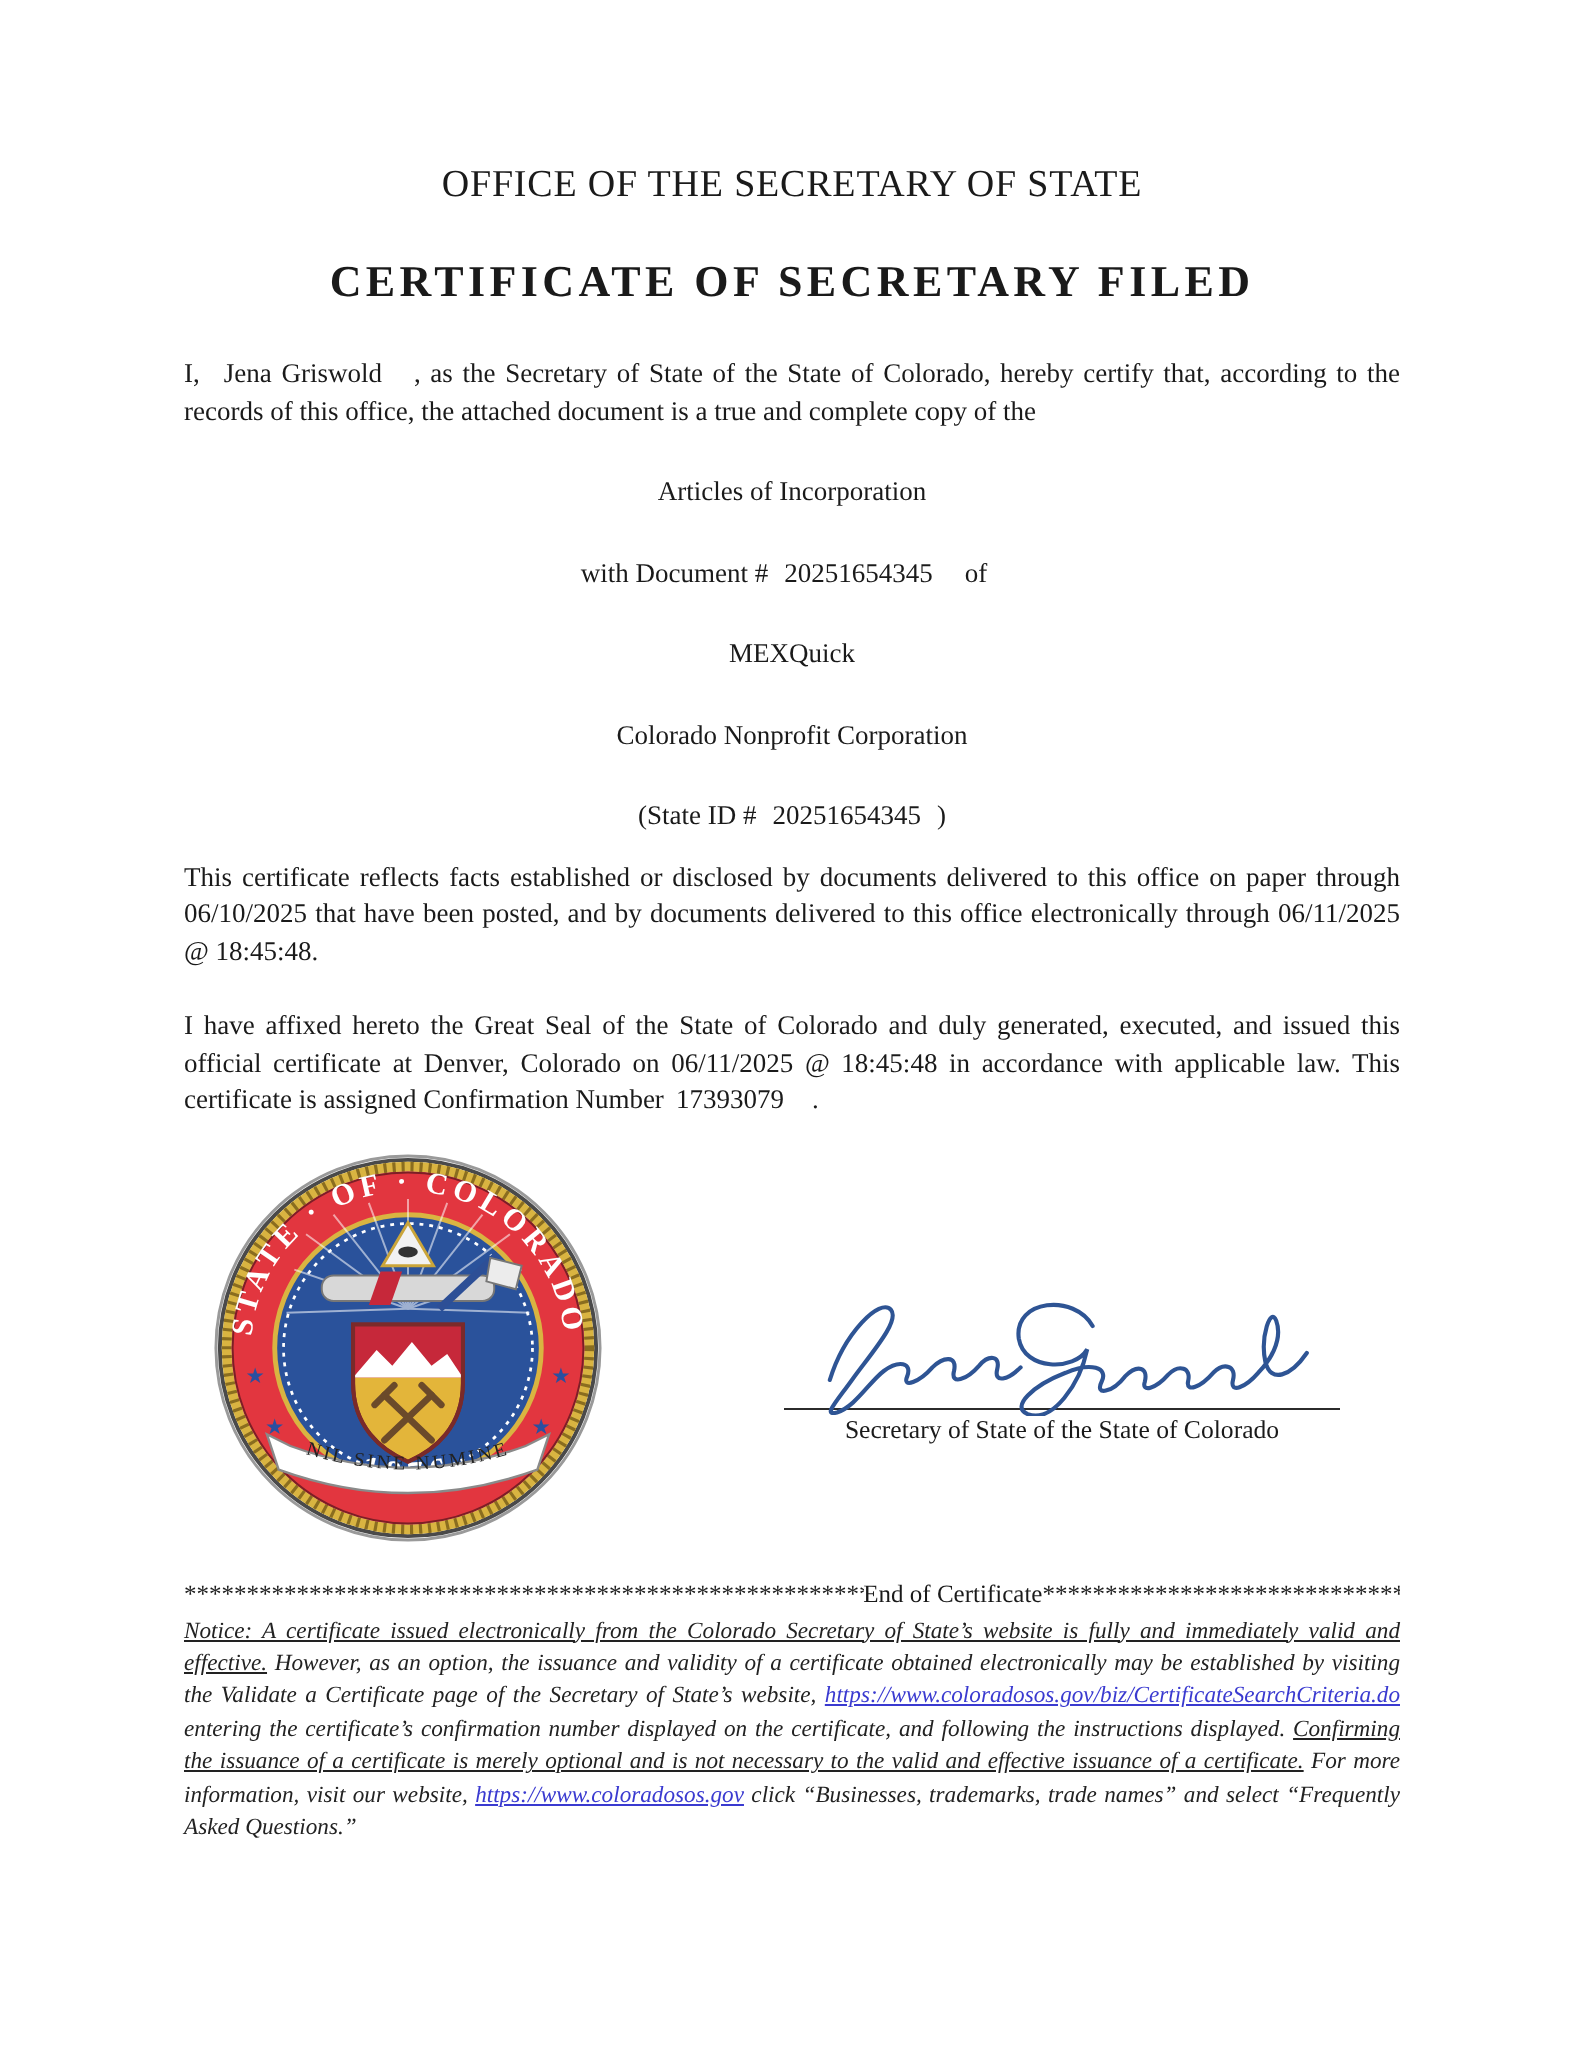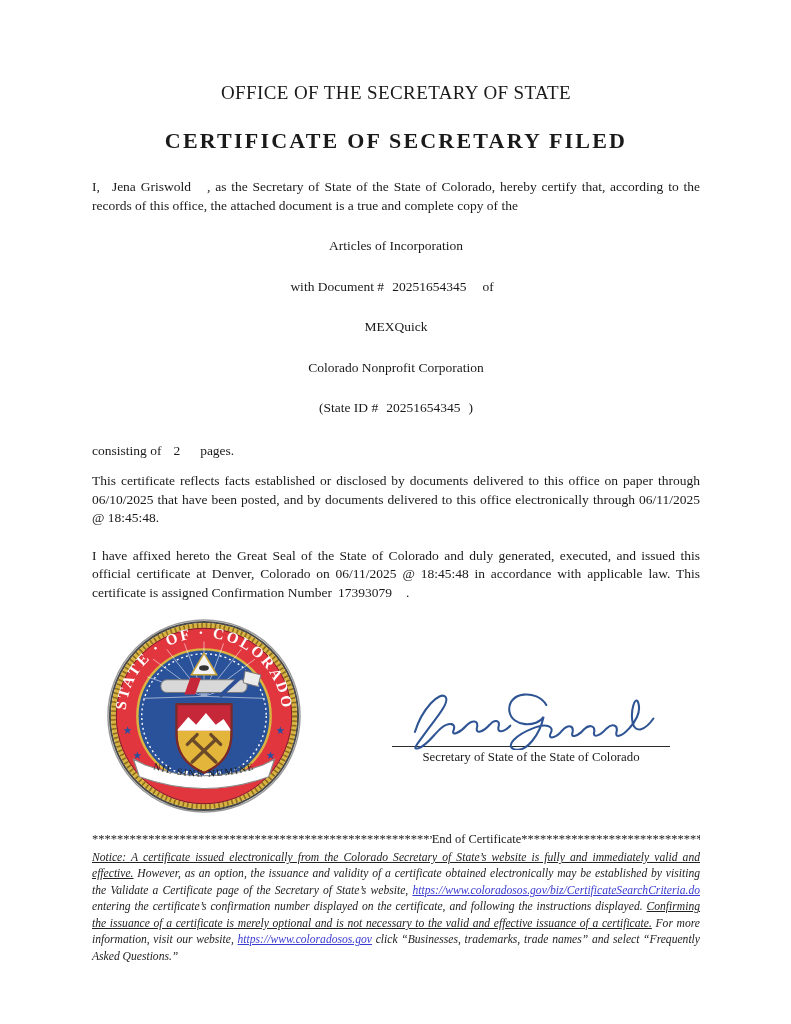--- a/index.html
+++ b/index.html
@@ -75,21 +75,20 @@
     <div class="line center mid">Articles of Incorporation</div>
 
     <div class="line center mid"><span>with Document #</span><span class="gap-s">20251654345</span><span class="gap-s">of</span></div>
 
     <div class="line center mid">MEXQuick</div>
 
     <div class="line center mid">Colorado Nonprofit Corporation</div>
 
     <div class="line center mid"><span>(State ID #</span><span class="gap-s">20251654345</span><span>)</span></div>
 
-    <div class="line pages-line"><span>consisting of</span><span class="gap-s gap-m">2</span><span class="gap-m">pages.</span></div>
 
     <p class="p2 just">This certificate reflects facts established or disclosed by documents delivered to this office on paper through 06/10/2025 that have been posted, and by documents delivered to this office electronically through 06/11/2025 @ 18:45:48.</p>
 
     <p class="p3 just"><span>I have affixed hereto the Great Seal of the State of Colorado and duly generated, executed, and issued this official certificate at Denver, Colorado on 06/11/2025 @ 18:45:48 in accordance with applicable law. This certificate is assigned Confirmation Number</span><span class="conf-num">17393079</span><span class="conf-period">.</span></p>
 
     <div class="seal-row">
 
       <div class="seal-wrap">
         <svg width="196" height="196" viewBox="0 0 200 200">
 

